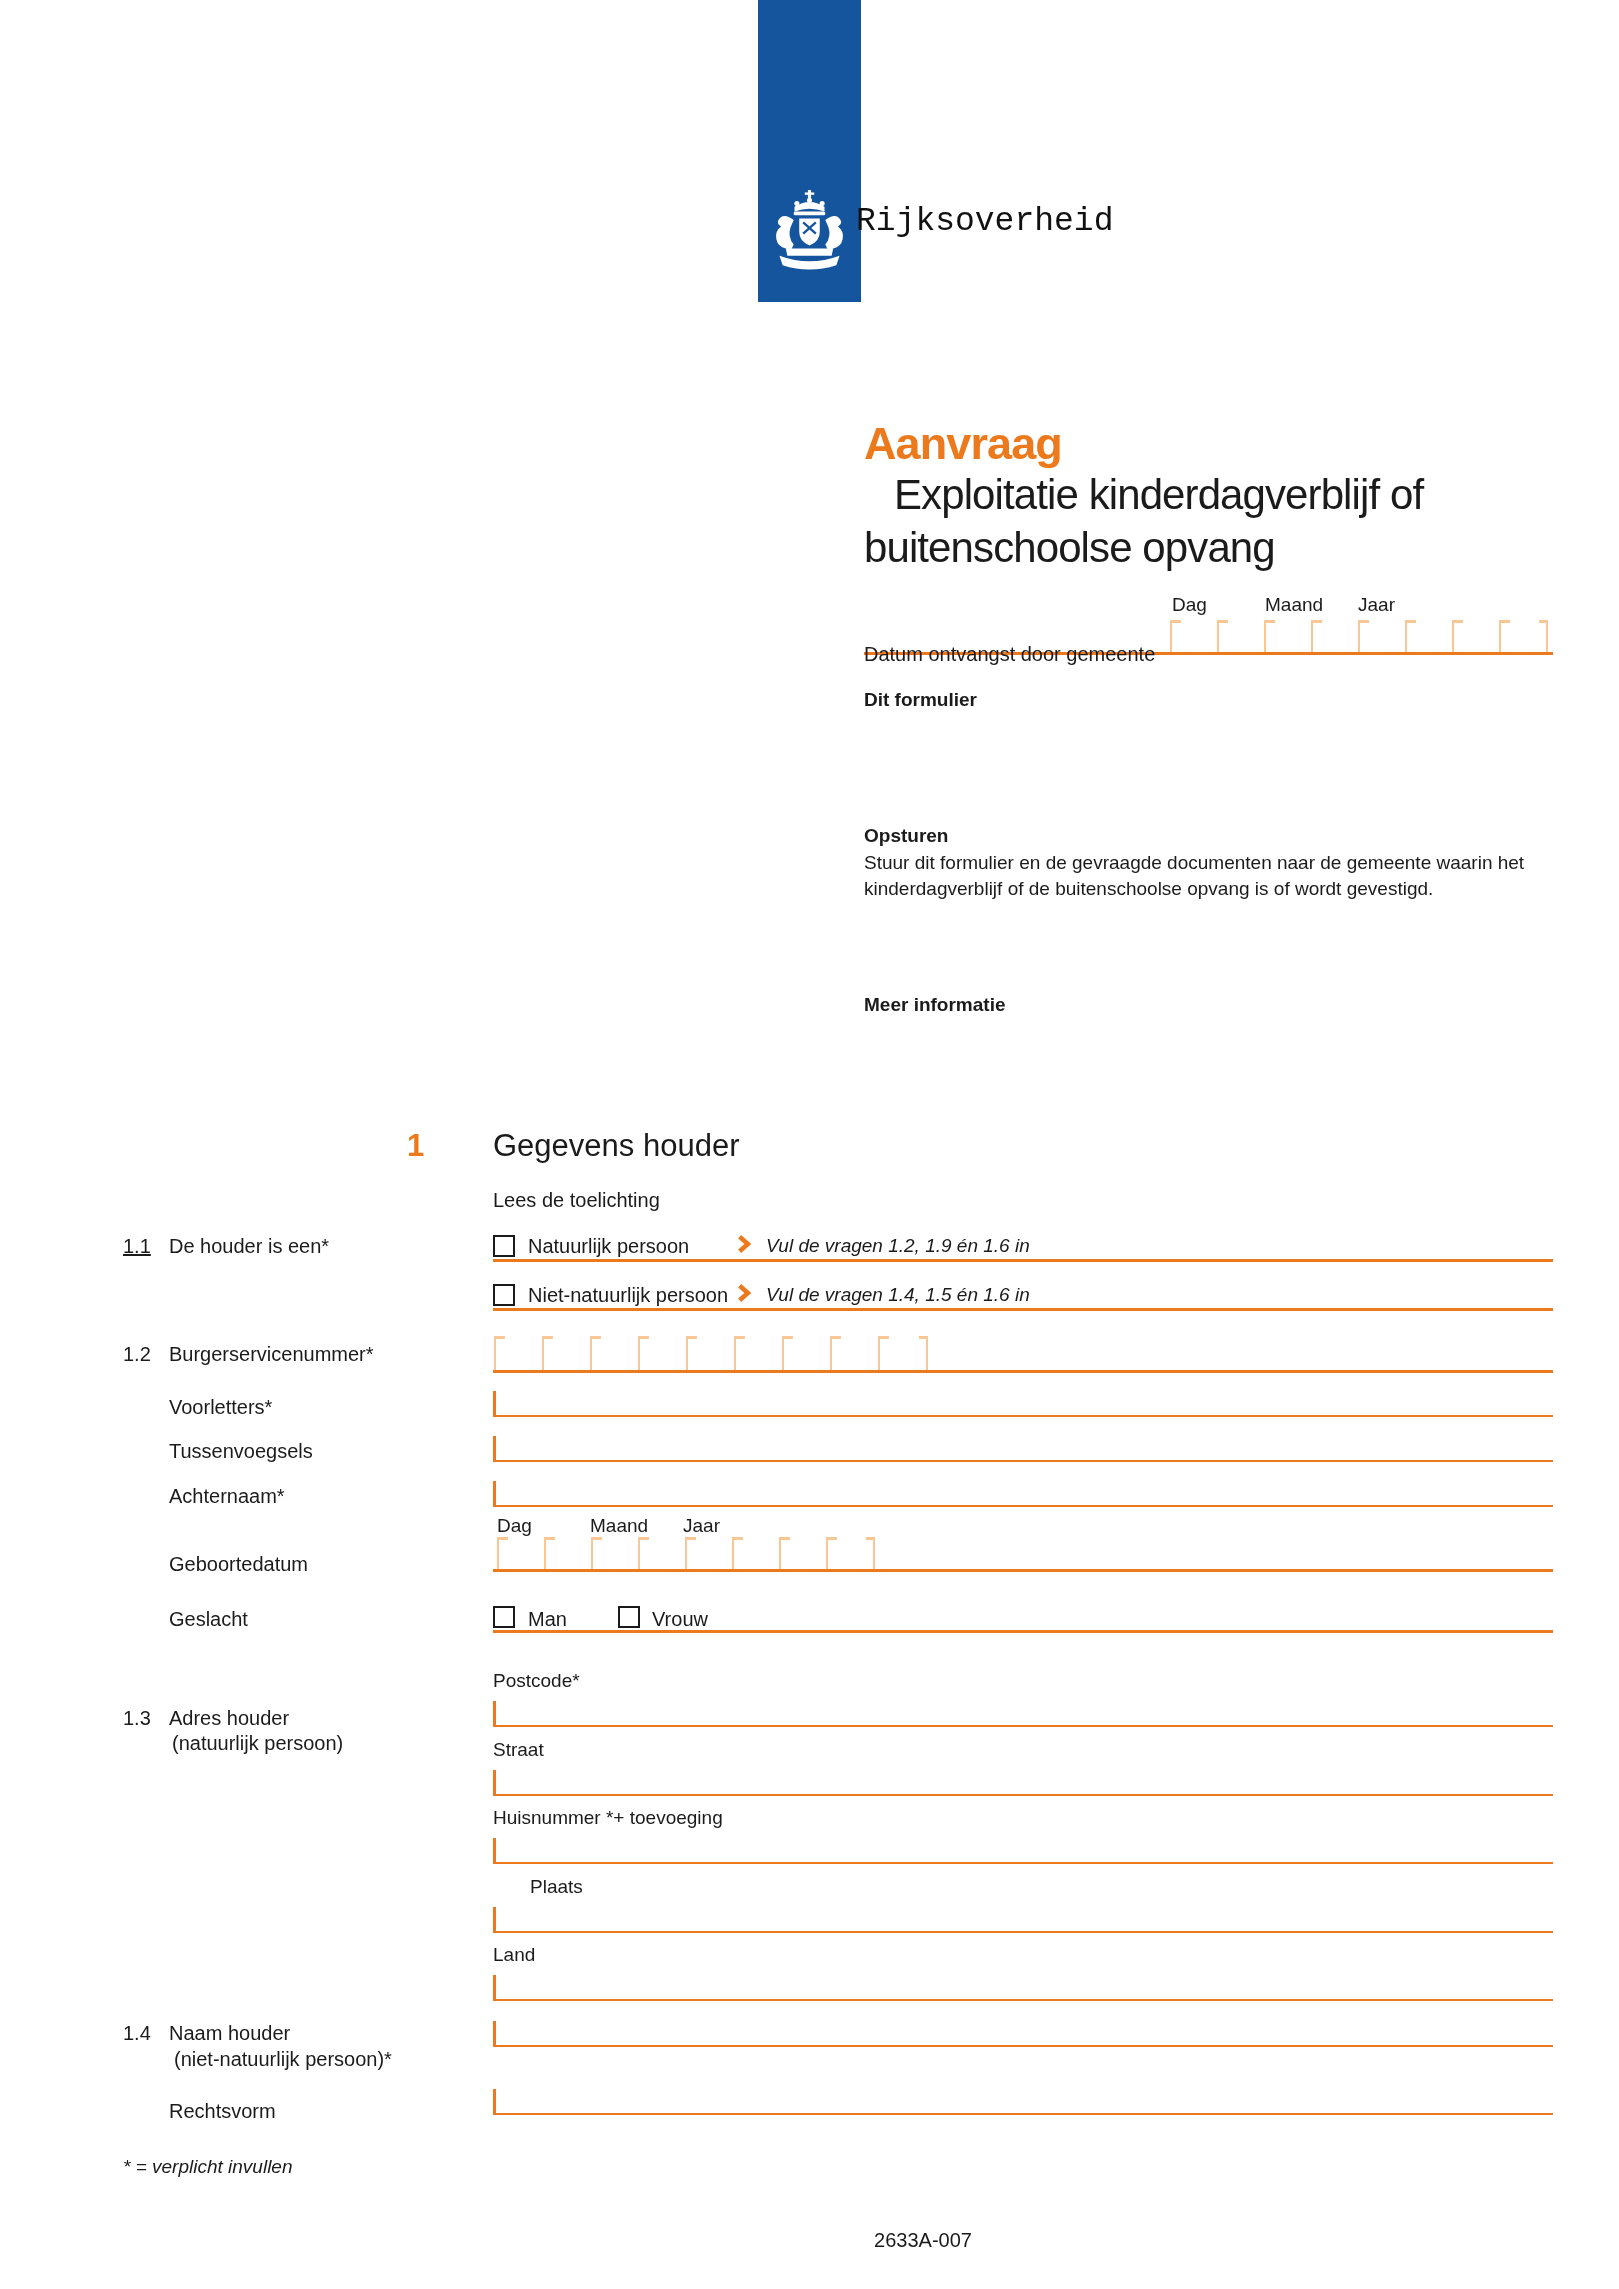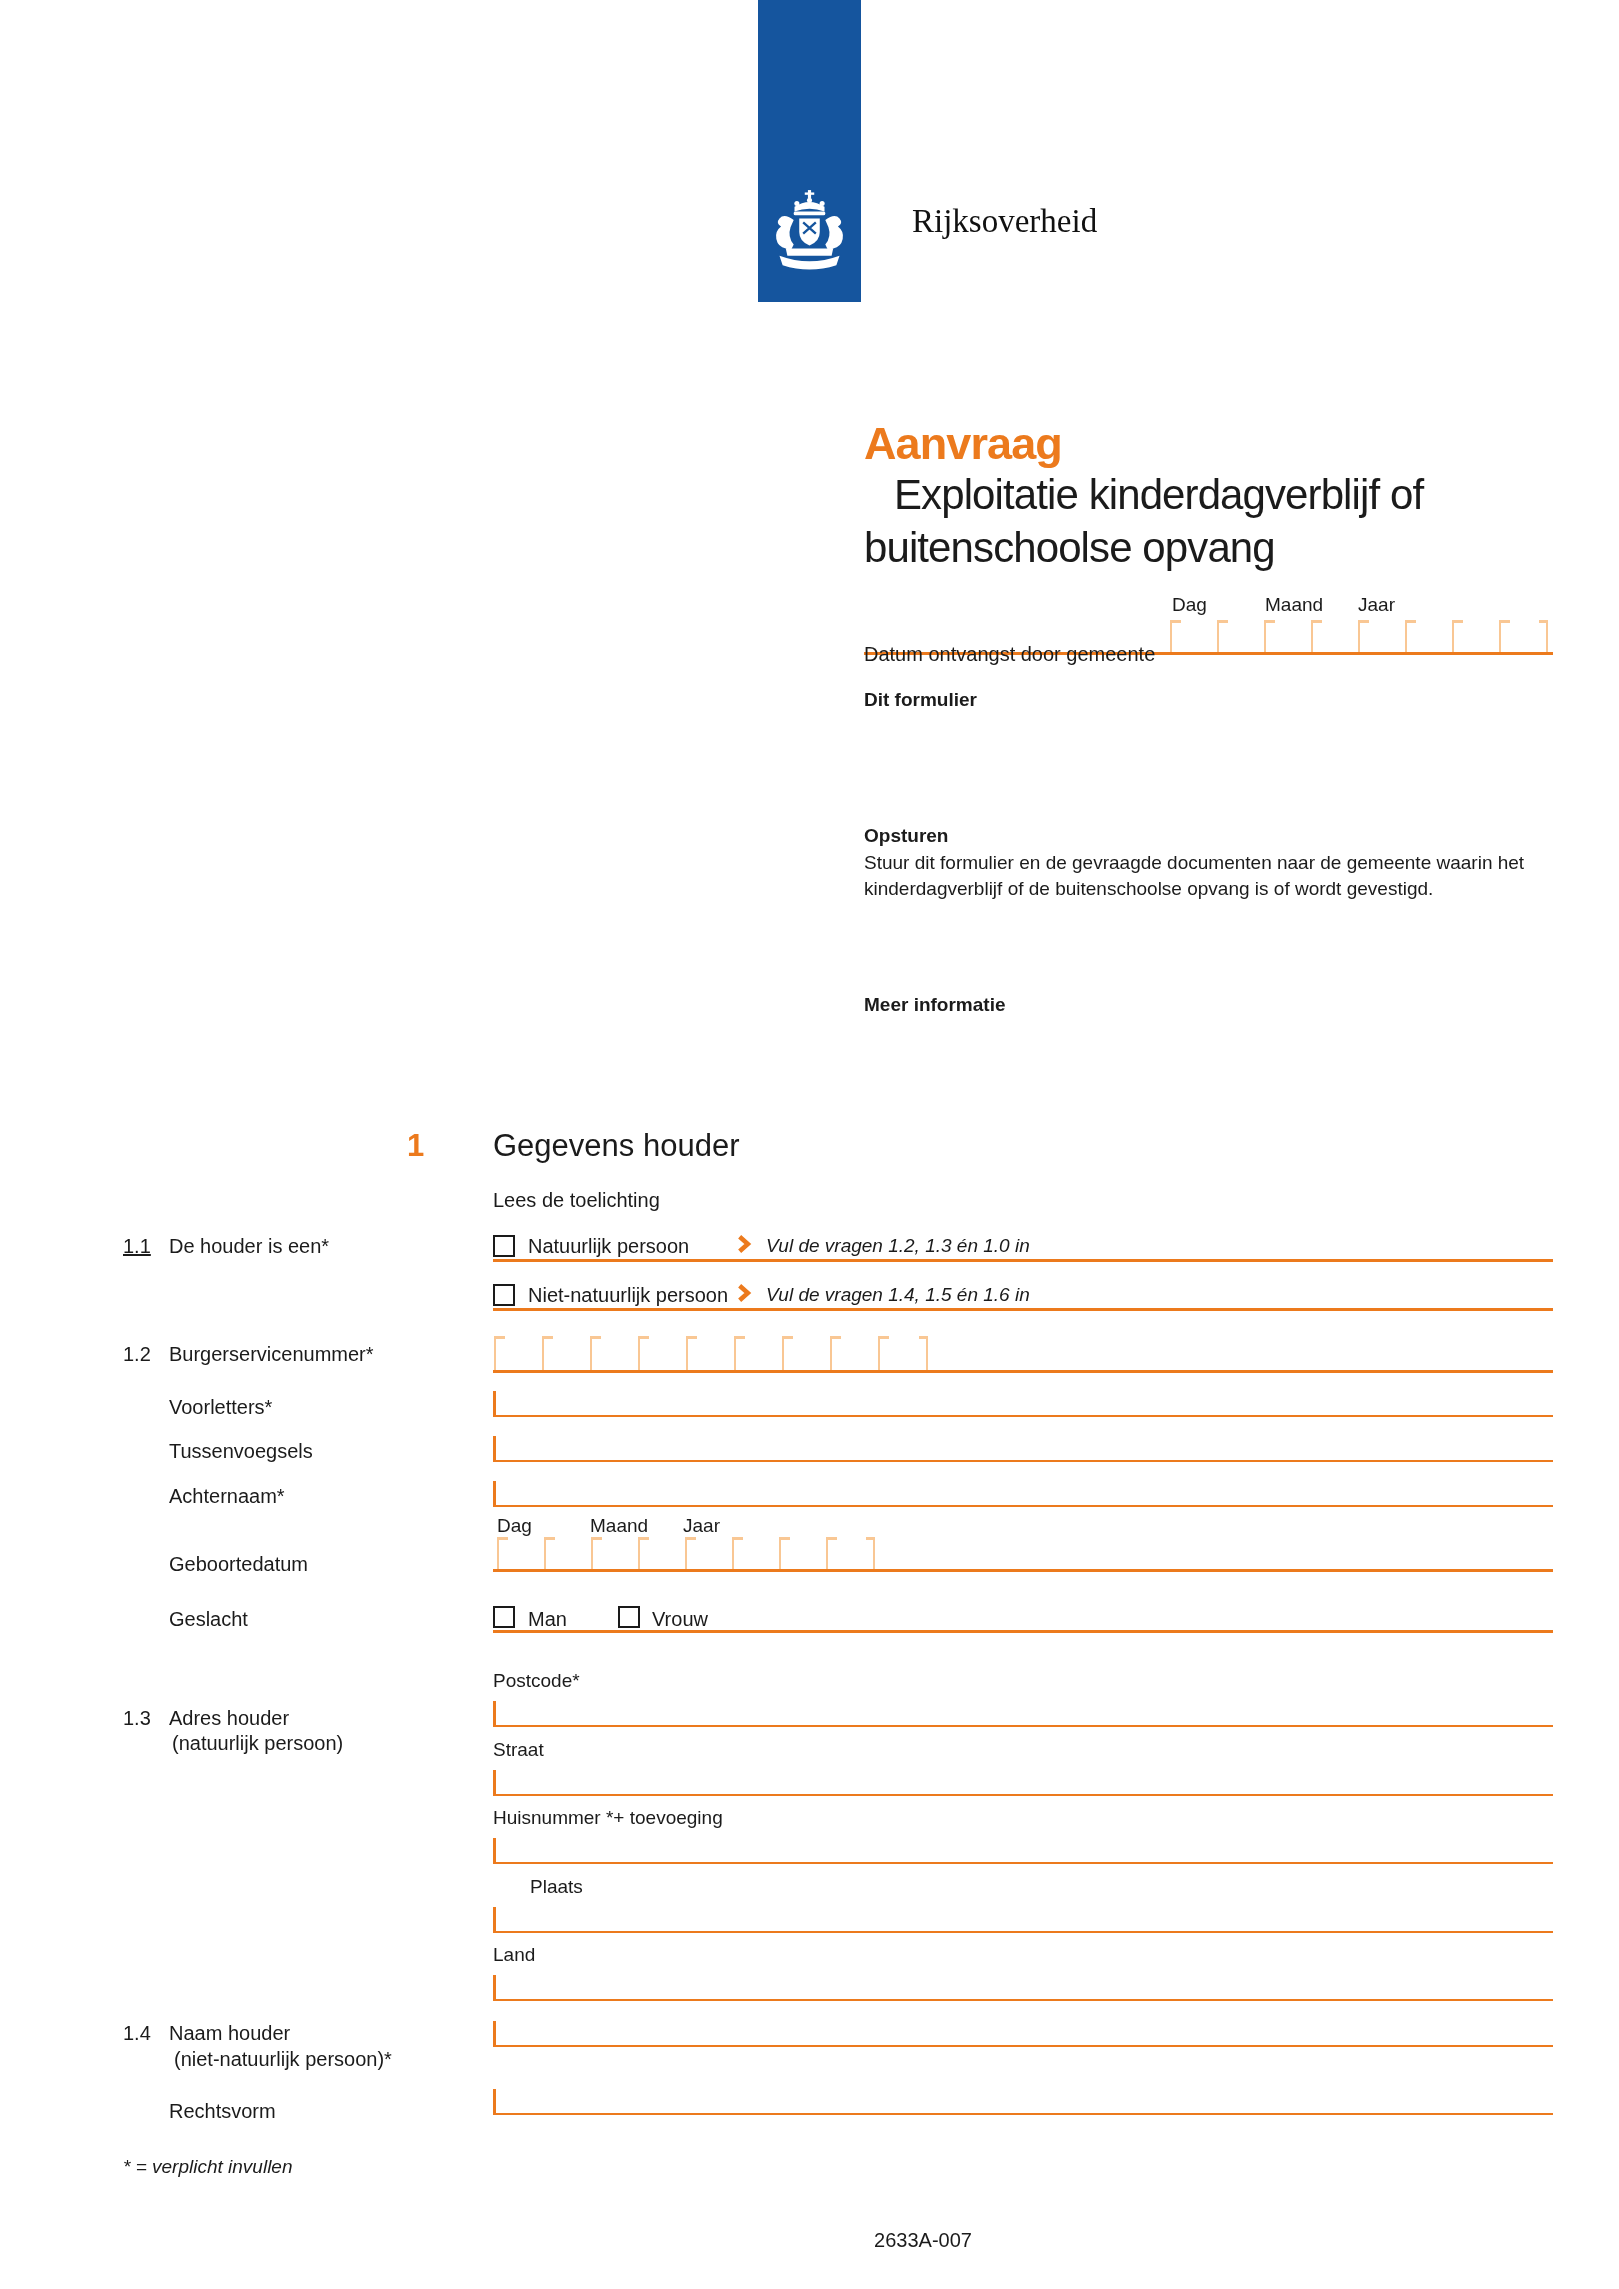--- a/index.html
+++ b/index.html
@@ -10,21 +10,21 @@
     --ink:#1b1b1b;
   }
   *{margin:0;padding:0;box-sizing:border-box;}
   html,body{background:#888;}
   body{font-family:"Liberation Sans","DejaVu Sans",sans-serif;color:var(--ink);}
   .page{position:relative;width:1619px;height:2290px;background:#ffffff;margin:0 auto;overflow:hidden;}
 
   
   .banner{position:absolute;left:758px;top:0;width:103px;height:302px;background:var(--logo-blue);}
   .crest{position:absolute;left:12px;top:190px;width:79px;height:91px;}
-  .org-name{position:absolute;left:912px;top:203px;font-family:Liberation Serif, serif;font-size:33px;color:#111;}
+  .org-name{position:absolute;left:856px;top:203px;font-family:Liberation Mono, monospace;font-size:33px;color:#111;}
 
   
   .doc-type{position:absolute;left:864px;top:418px;font-size:45px;font-weight:bold;color:var(--accent-orange);letter-spacing:-0.9px;}
   .title-line{position:absolute;left:864px;font-size:42px;font-weight:400;color:var(--ink);letter-spacing:-0.9px;}
 
   
   .lbl{position:absolute;font-size:20px;color:var(--ink);}
   .sub-lbl{position:absolute;font-size:19px;color:var(--ink);}
   .bold{font-weight:bold;}
   .italic{font-style:italic;}
@@ -113,21 +113,21 @@
   <div class="lbl" style="left:493px;top:1189px;">Lees de toelichting</div>
 
   <div class="qnum" style="top:1235px;text-decoration:underline;">1.1</div>
   <div class="qlabel" style="top:1235px;">De houder is een*</div>
 
   <div class="cb" style="left:493px;top:1235px;"></div>
   <div class="lbl" style="left:528px;top:1235px;">Natuurlijk persoon</div>
   <svg class="arrow-icon" style="left:736px;top:1234px;" viewBox="0 0 17 22">
     <polyline points="4,3 13,11 4,19" fill="none" stroke="#ec7a1d" stroke-width="5"></polyline>
   </svg>
-  <div class="sub-lbl italic" style="left:766px;top:1235px;">Vul de vragen 1.2, 1.3 én 1.0 in</div>
+  <div class="sub-lbl italic" style="left:766px;top:1235px;">Vul de vragen 1.2, 1.9 én 1.6 in</div>
   <div class="rule" style="left:493px;top:1259px;width:1060px;"></div>
 
   <div class="cb" style="left:493px;top:1284px;"></div>
   <div class="lbl" style="left:528px;top:1284px;text-align:center;">Niet-natuurlijk persoon</div>
   <svg class="arrow-icon" style="left:736px;top:1283px;" viewBox="0 0 17 22">
     <polyline points="4,3 13,11 4,19" fill="none" stroke="#ec7a1d" stroke-width="5"></polyline>
   </svg>
   <div class="sub-lbl italic" style="left:766px;top:1284px;">Vul de vragen 1.4, 1.5 én 1.6 in</div>
   <div class="rule" style="left:493px;top:1308px;width:1060px;"></div>
 

